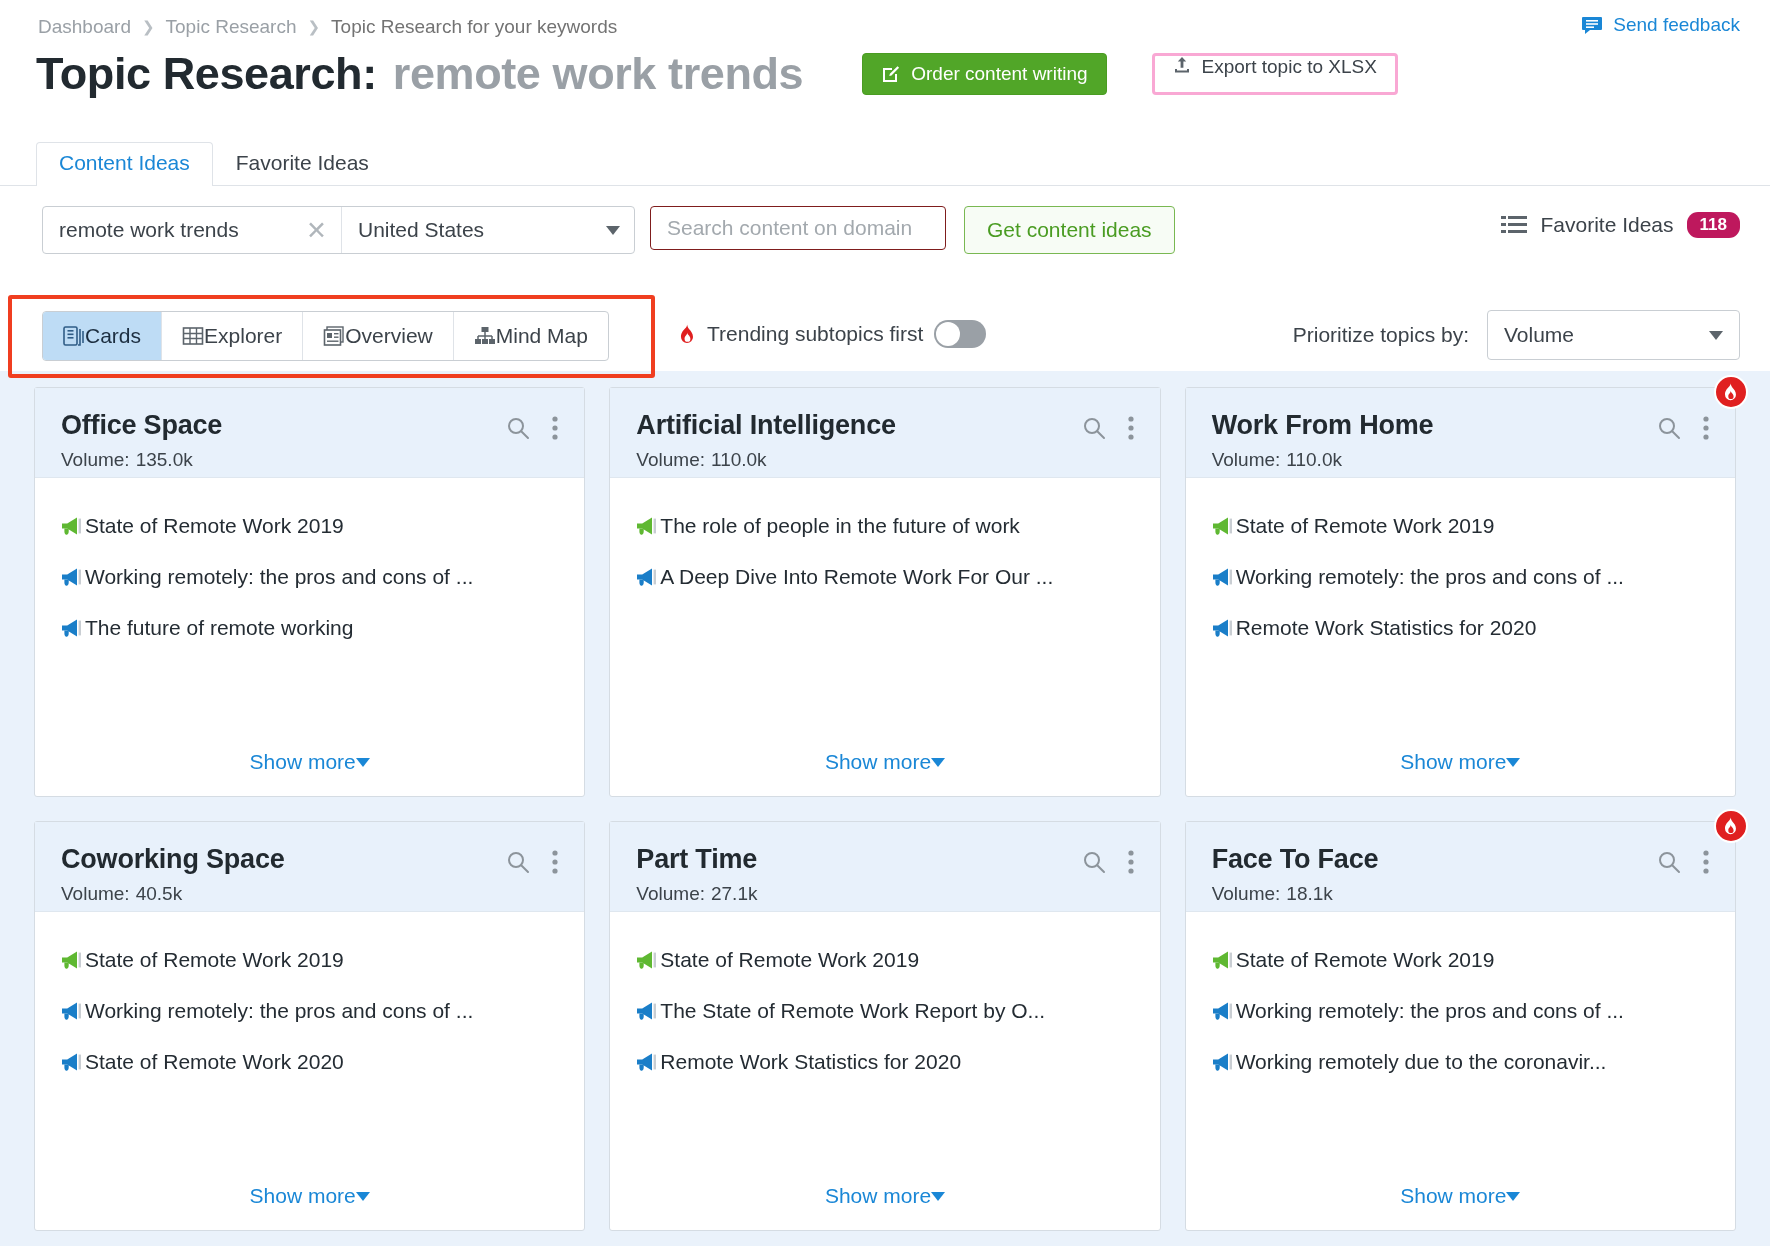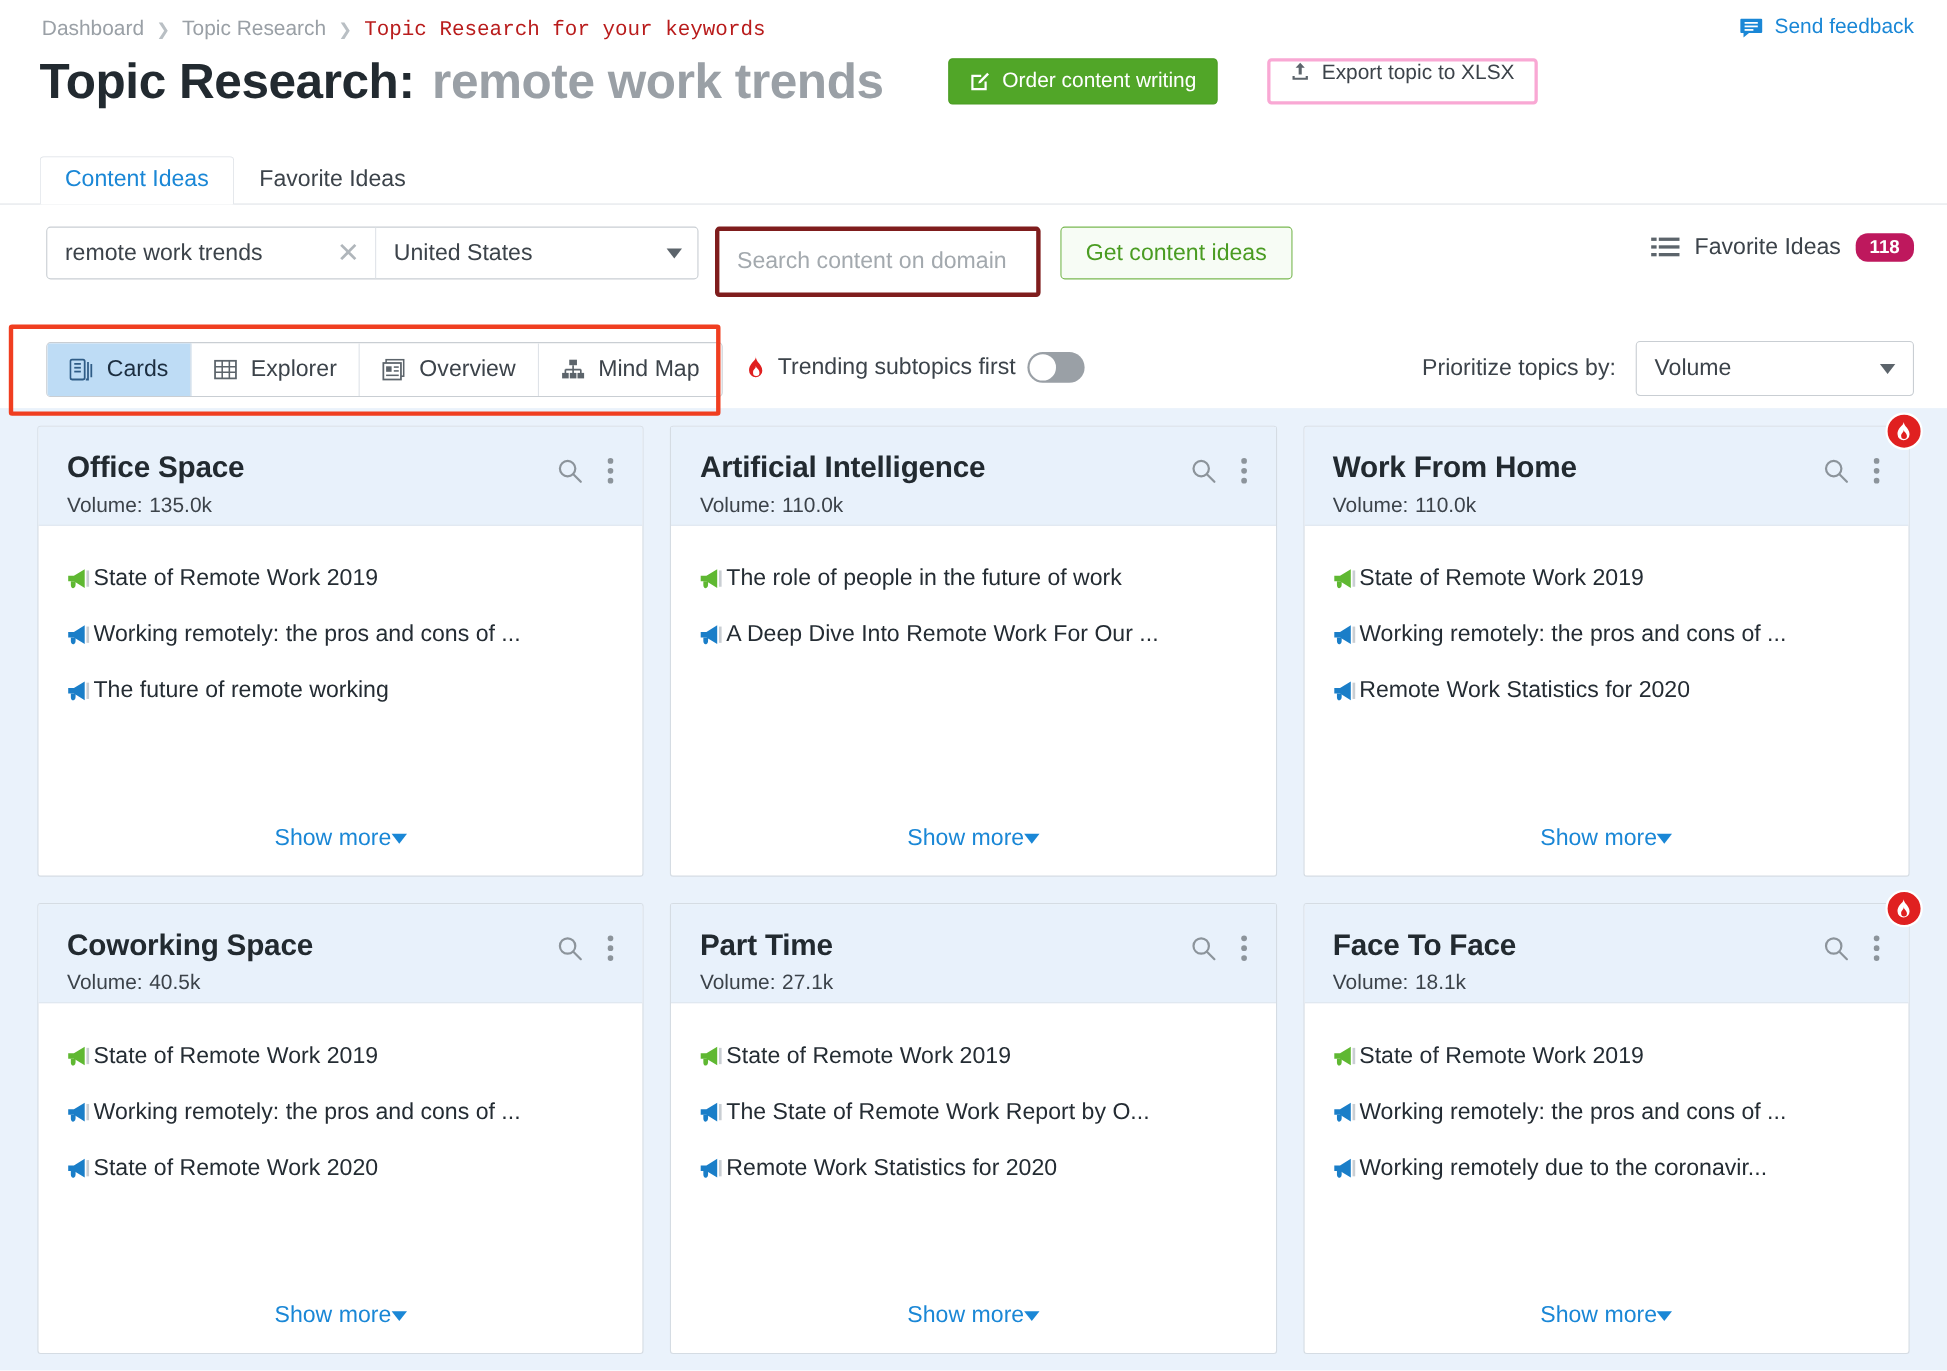--- a/index.html
+++ b/index.html
@@ -13,21 +13,21 @@
   .page { position: relative; width: 1770px; height: 1246px; background: #fff; }
 
   
   .breadcrumb {
     position: absolute; left: 38px; top: 16px;
     display: flex; align-items: center; gap: 11px;
     font-size: 19px; color: #9aa0a6;
   }
   .breadcrumb a { color: #9aa0a6; text-decoration: none; }
   .breadcrumb .sep { color: #b9bfc4; font-size: 15px; }
-  .breadcrumb .current { color: #b91c1c; font-family: Liberation Mono, monospace; }
+  .breadcrumb .current { color: #737373; }
 
   
   .send-feedback {
     position: absolute; right: 30px; top: 14px;
     display: flex; align-items: center; gap: 9px;
     color: #1a87d6; font-size: 19px; cursor: pointer;
   }
   .fb-icon { width: 22px; height: 19px; position: relative; display:inline-block;}
   .fb-icon svg { display:block; }
 
@@ -82,22 +82,22 @@
     padding: 0 14px 0 16px; font-size: 21px; color: #3c434a;
   }
   .kw-clear { color: #b0b6bb; font-size: 25px; line-height: 1; cursor: pointer; font-weight: 300;}
   .kw-div { width: 1px; background: #dfe3e8; }
   .kw-country {
     width: 292px; display: flex; align-items: center; justify-content: space-between;
     padding: 0 14px 0 16px; font-size: 21px; color: #3c434a; cursor: pointer;
   }
   .chev { width: 0; height: 0; border-left: 7px solid transparent; border-right: 7px solid transparent; border-top: 9px solid #5c646b; }
   .domain-input {
-    position: absolute; left: 650px; top: 0; width: 296px; height: 64px;
-    border: 4px solid #7f1d1d; border-radius: 4px; background: #fff;
+    position: absolute; left: 650px; top: 0; width: 296px; height: 44px;
+    border: 1px solid #7f1d1d; border-radius: 4px; background: #fff;
     display: flex; align-items: center; padding: 0 16px;
     font-size: 21px; color: #a3a9ae;
   }
   .btn-get {
     position: absolute; left: 964px; top: 0; height: 48px; padding: 0 22px;
     border: 1px solid #79b852; border-radius: 4px; background: #f7fcf5;
     color: #4a9c22; font-size: 21px; display: flex; align-items: center; cursor: pointer;
   }
   .fav-ideas {
     position: absolute; right: 30px; top: 6px; display: flex; align-items: center; gap: 13px;
@@ -114,21 +114,21 @@
   .viewbar { position: absolute; left: 0; top: 278px; width: 1770px; height: 86px; }
   .redbox {
     position: absolute; left: 8px; top: 17px; width: 647px; height: 83px;
     border: 4px solid #f03e20; border-radius: 3px; pointer-events: none; z-index: 5;
   }
   .seg {
     position: absolute; left: 42px; top: 33px; height: 50px;
     display: flex; border: 1px solid #c9ced3; border-radius: 4px; background: #fff; overflow: hidden;
   }
   .seg-item {
-    display: flex; align-items: center; gap: 12px; padding: 0 20px;
+    display: flex; align-items: center; padding: 0 20px;
     font-size: 21px; color: #3c434a; cursor: pointer; border-right: 1px solid #dfe3e8;
   }
   .seg-item:last-child { border-right: none; }
   .seg-item.active { background: #bedcf5; color: #1c2e40; }
   .trending {
     position: absolute; left: 678px; top: 42px; display: flex; align-items: center; gap: 11px;
   }
   .trending .label { font-size: 21px; color: #3c434a; }
   .toggle {
     width: 52px; height: 28px; border-radius: 14px; background: #9aa0a6;

